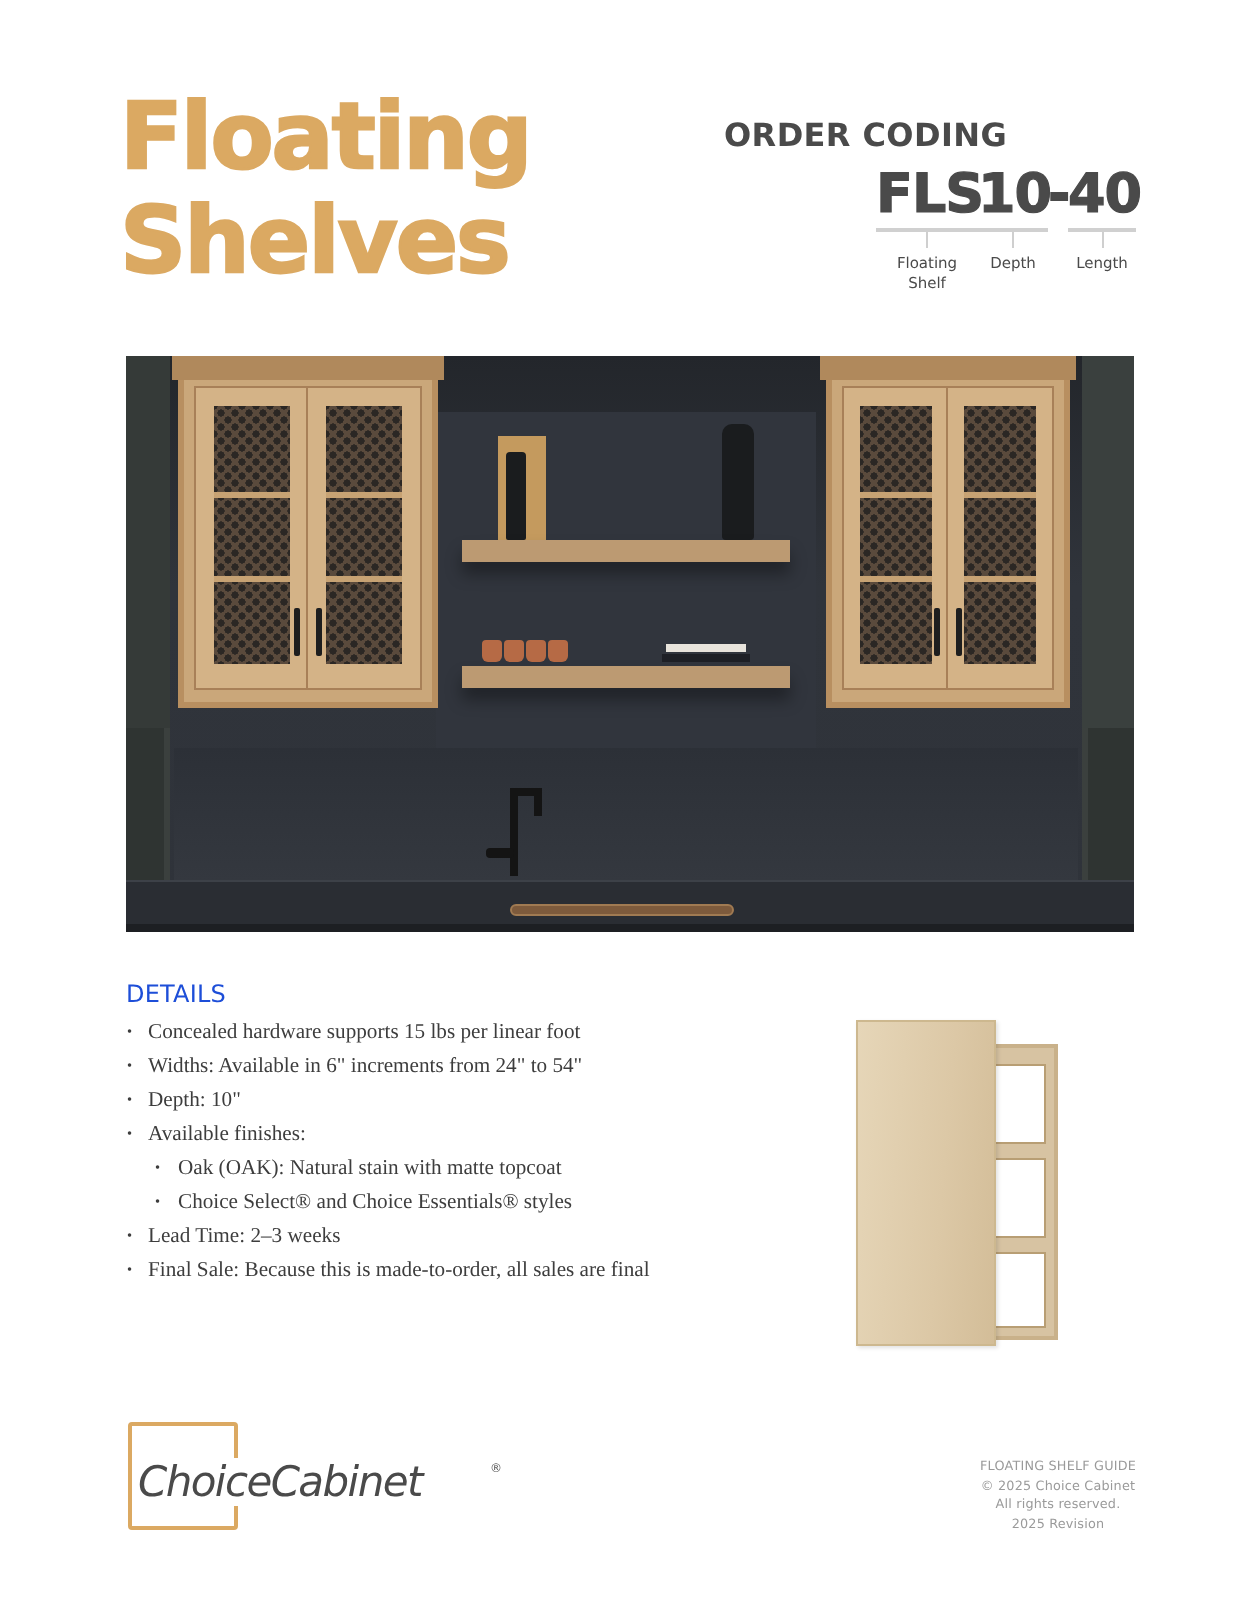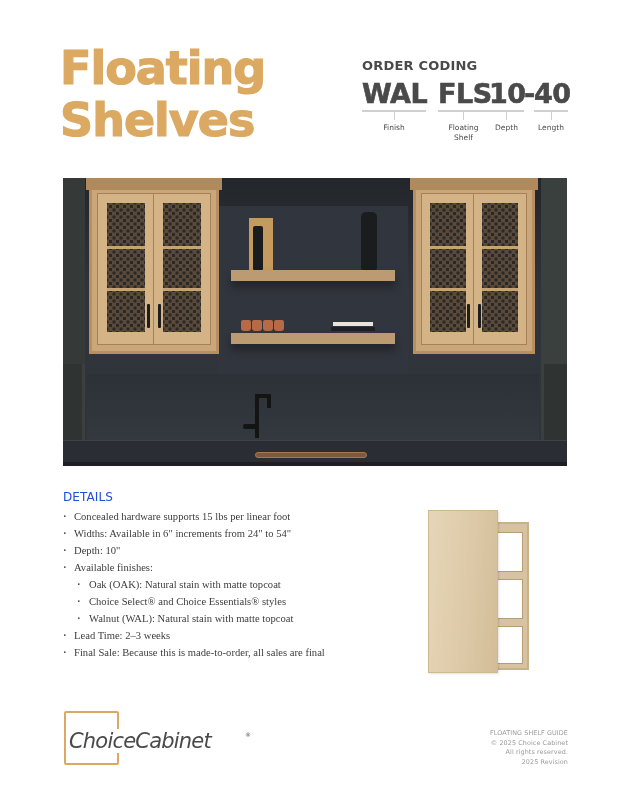--- a/index.html
+++ b/index.html
@@ -4,21 +4,21 @@
 <style>
   * { box-sizing: border-box; margin: 0; padding: 0; }
   html, body { width: 630px; height: 810px; background: #ffffff; overflow: hidden; }
   body { font-family: "DejaVu Sans", "Liberation Sans", sans-serif; color: #3d3d3d; position: relative; }
 
   
   .title { position: absolute; left: 60px; top: 42px; color: #dba962; font-family: "DejaVu Sans", sans-serif; font-weight: 900; font-size: 46px; line-height: 52px; letter-spacing: -1px; -webkit-text-stroke: 1.2px #dba962; }
 
   
   .order-coding { position: absolute; left: 362px; top: 58px; width: 210px; }
-  .oc-label { font-size: 13px; font-weight: bold; color: #4a4a4a; letter-spacing: 0.2px; }
+  .oc-label { font-size: 16px; font-weight: bold; color: #4a4a4a; letter-spacing: 0.2px; }
   .oc-row { position: relative; height: 72px; }
   .oc-seg { position: absolute; top: 6px; text-align: center; }
   .oc-code { font-size: 27px; font-weight: bold; color: #4a4a4a; line-height: 30px; letter-spacing: -0.5px; -webkit-text-stroke: 0.6px #4a4a4a; }
   .oc-line { height: 2px; background: #d0d0d0; margin-top: 1px; }
   .oc-tick { width: 1px; height: 8px; background: #cfcfcf; margin: 0 auto; }
   .oc-desc { font-size: 7.5px; color: #4a4a4a; line-height: 9.5px; margin-top: 3px; }
 
   
   .photo { position: absolute; left: 63px; top: 178px; width: 504px; height: 288px; background: #2b2f35; overflow: hidden; }
   .wall { position: absolute; left: 0; top: 0; width: 100%; height: 100%; background: linear-gradient(180deg, #23262b 0%, #30343b 40%, #2f333a 100%); }
@@ -65,39 +65,33 @@
   .product { position: absolute; left: 425px; top: 510px; width: 110px; height: 165px; }
   .prod-frame { position: absolute; left: 64px; top: 12px; width: 40px; height: 148px; background: #d7c3a2; border: 2px solid #c9b18a; }
   .prod-frame .opening { position: absolute; left: 6px; right: 4px; background: #ffffff; border: 1px solid #b89e74; }
   .prod-door { position: absolute; left: 3px; top: 0; width: 70px; height: 163px; background: linear-gradient(95deg, #e6d6b8 0%, #dcc8a6 60%, #d3bd98 100%); border: 1px solid #cdb88f; box-shadow: 1px 1px 2px rgba(0,0,0,0.12); }
 
   
   .logo { position: absolute; left: 64px; top: 709px; width: 200px; height: 56px; font-style: italic; }
   .logo-box { position: absolute; left: 0; top: 2px; width: 55px; height: 54px; border: 2px solid #dba962; border-radius: 2px; }
   .logo-text { position: absolute; left: 5px; top: 20px; font-size: 21px; color: #4a4a4a; letter-spacing: -0.8px; font-family: "DejaVu Sans", sans-serif; background: #ffffff; padding-right: 2px; line-height: 24px; }
   .logo-reg { position: absolute; left: 181px; top: 22px; font-size: 6px; color: #555; }
-  .footer-note { position: absolute; right: 62px; top: 729px; text-align: right; font-size: 6.4px; line-height: 9.5px; color: #9a9a9a; letter-spacing: 0.1px; }
+  .footer-note { position: absolute; right: 62px; top: 729px; text-align: center; font-size: 6.4px; line-height: 9.5px; color: #9a9a9a; letter-spacing: 0.1px; }
 </style>
 </head>
 <body>
 
 <div class="title">
   <div>Floating</div>
   <div>Shelves</div>
 </div>
 
 <div class="order-coding">
   <div class="oc-label">ORDER CODING</div>
   <div class="oc-row">
-    <div class="oc-seg" style="left:0; width:64px;">
-      <div class="oc-code">WAL</div>
-      <div class="oc-line"></div>
-      <div class="oc-tick"></div>
-      <div class="oc-desc">Finish</div>
-    </div>
     <div class="oc-seg" style="left:76px; width:51px;">
       <div class="oc-code">FLS</div>
       <div class="oc-line"></div>
       <div class="oc-tick"></div>
       <div class="oc-desc">
         <div>Floating</div>
         <div>Shelf</div>
       </div>
     </div>
     <div class="oc-seg" style="left:127px; width:35px;">
@@ -187,21 +181,20 @@
 
 <div class="details">
   <h2>DETAILS</h2>
   <ul>
     <li>Concealed hardware supports 15 lbs per linear foot</li>
     <li>Widths: Available in 6" increments from 24" to 54"</li>
     <li>Depth: 10"</li>
     <li>Available finishes:</li>
     <li class="sub">Oak (OAK): Natural stain with matte topcoat</li>
     <li class="sub">Choice Select® and Choice Essentials® styles</li>
-    <li class="sub">Walnut (WAL): Natural stain with matte topcoat</li>
     <li>Lead Time: 2–3 weeks</li>
     <li>Final Sale: Because this is made-to-order, all sales are final</li>
   </ul>
 </div>
 
 <div class="product">
   <div class="prod-frame">
     <div class="opening" style="top:8px; height:40px;"></div>
     <div class="opening" style="top:55px; height:40px;"></div>
     <div class="opening" style="top:102px; height:38px;"></div>

